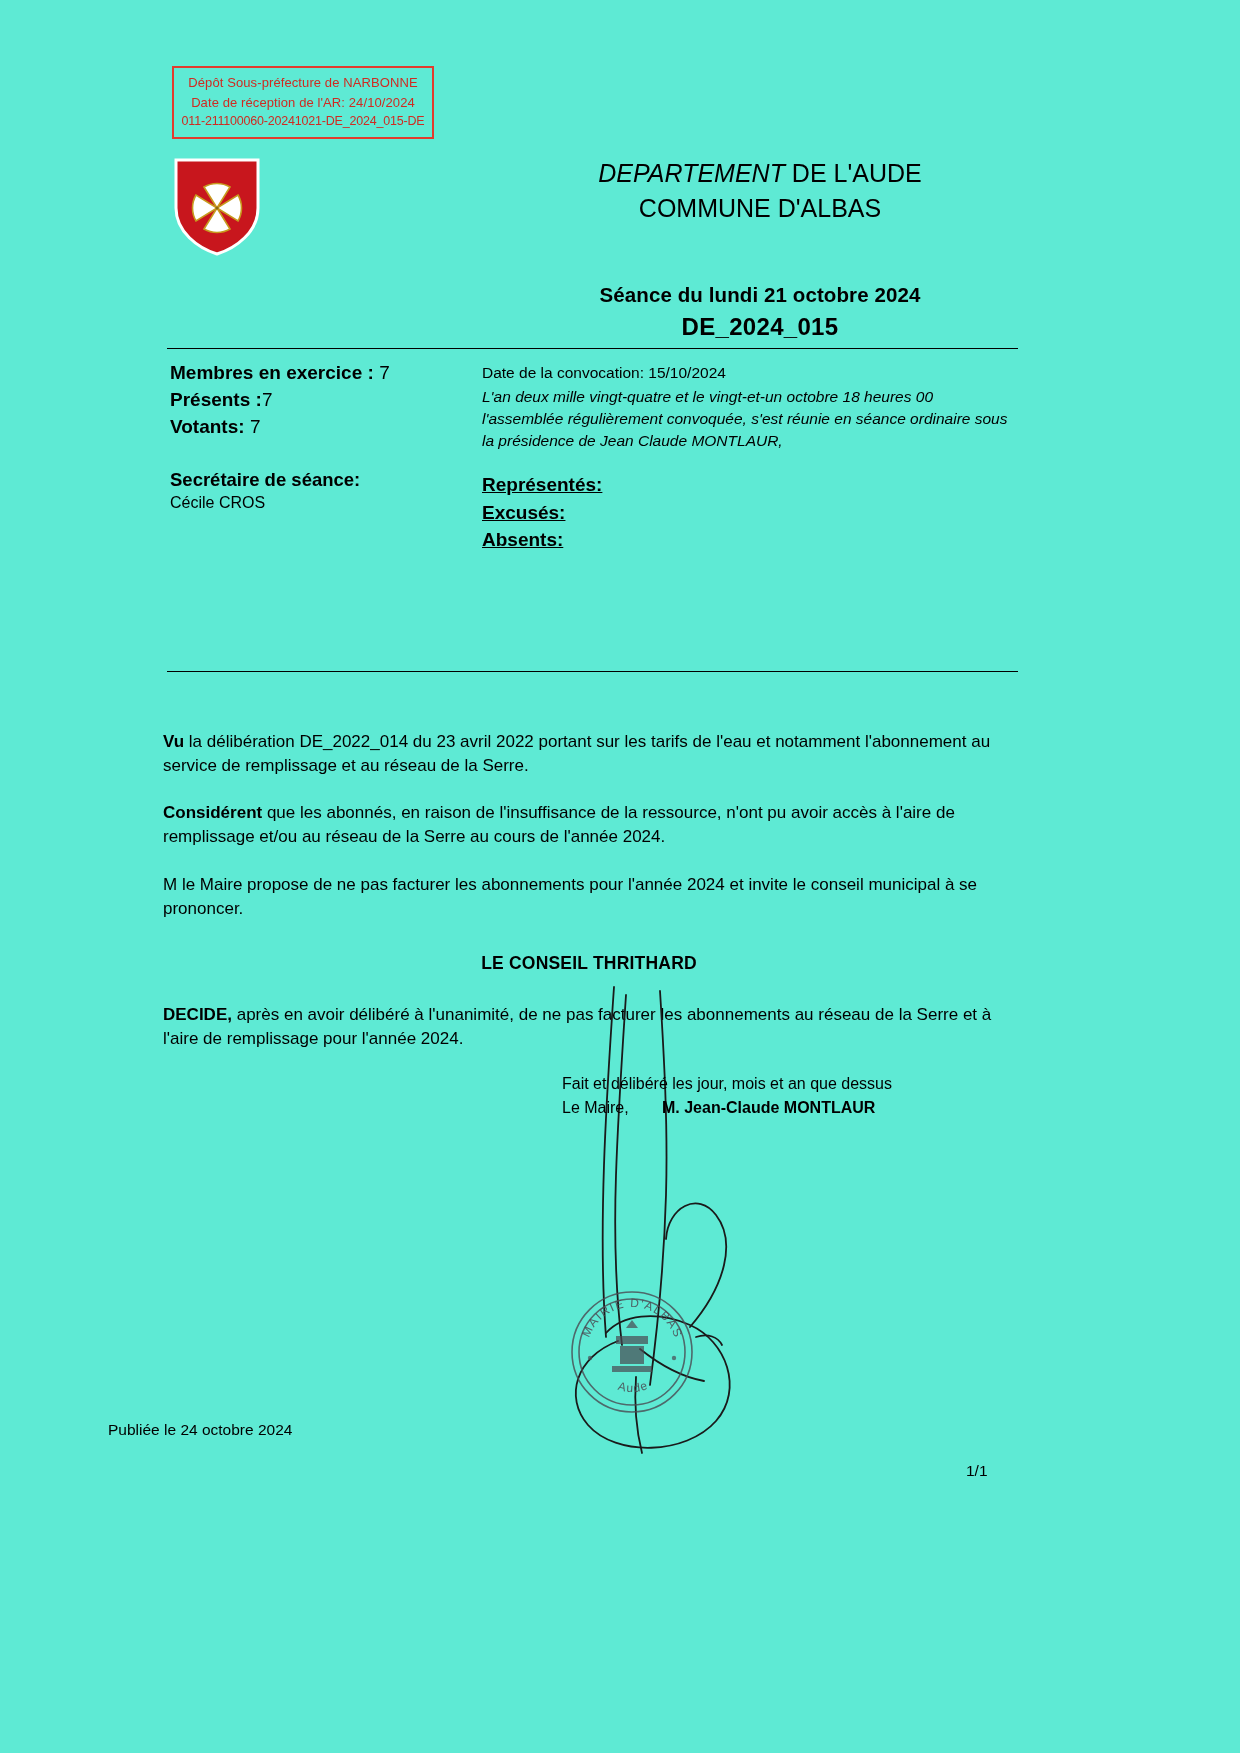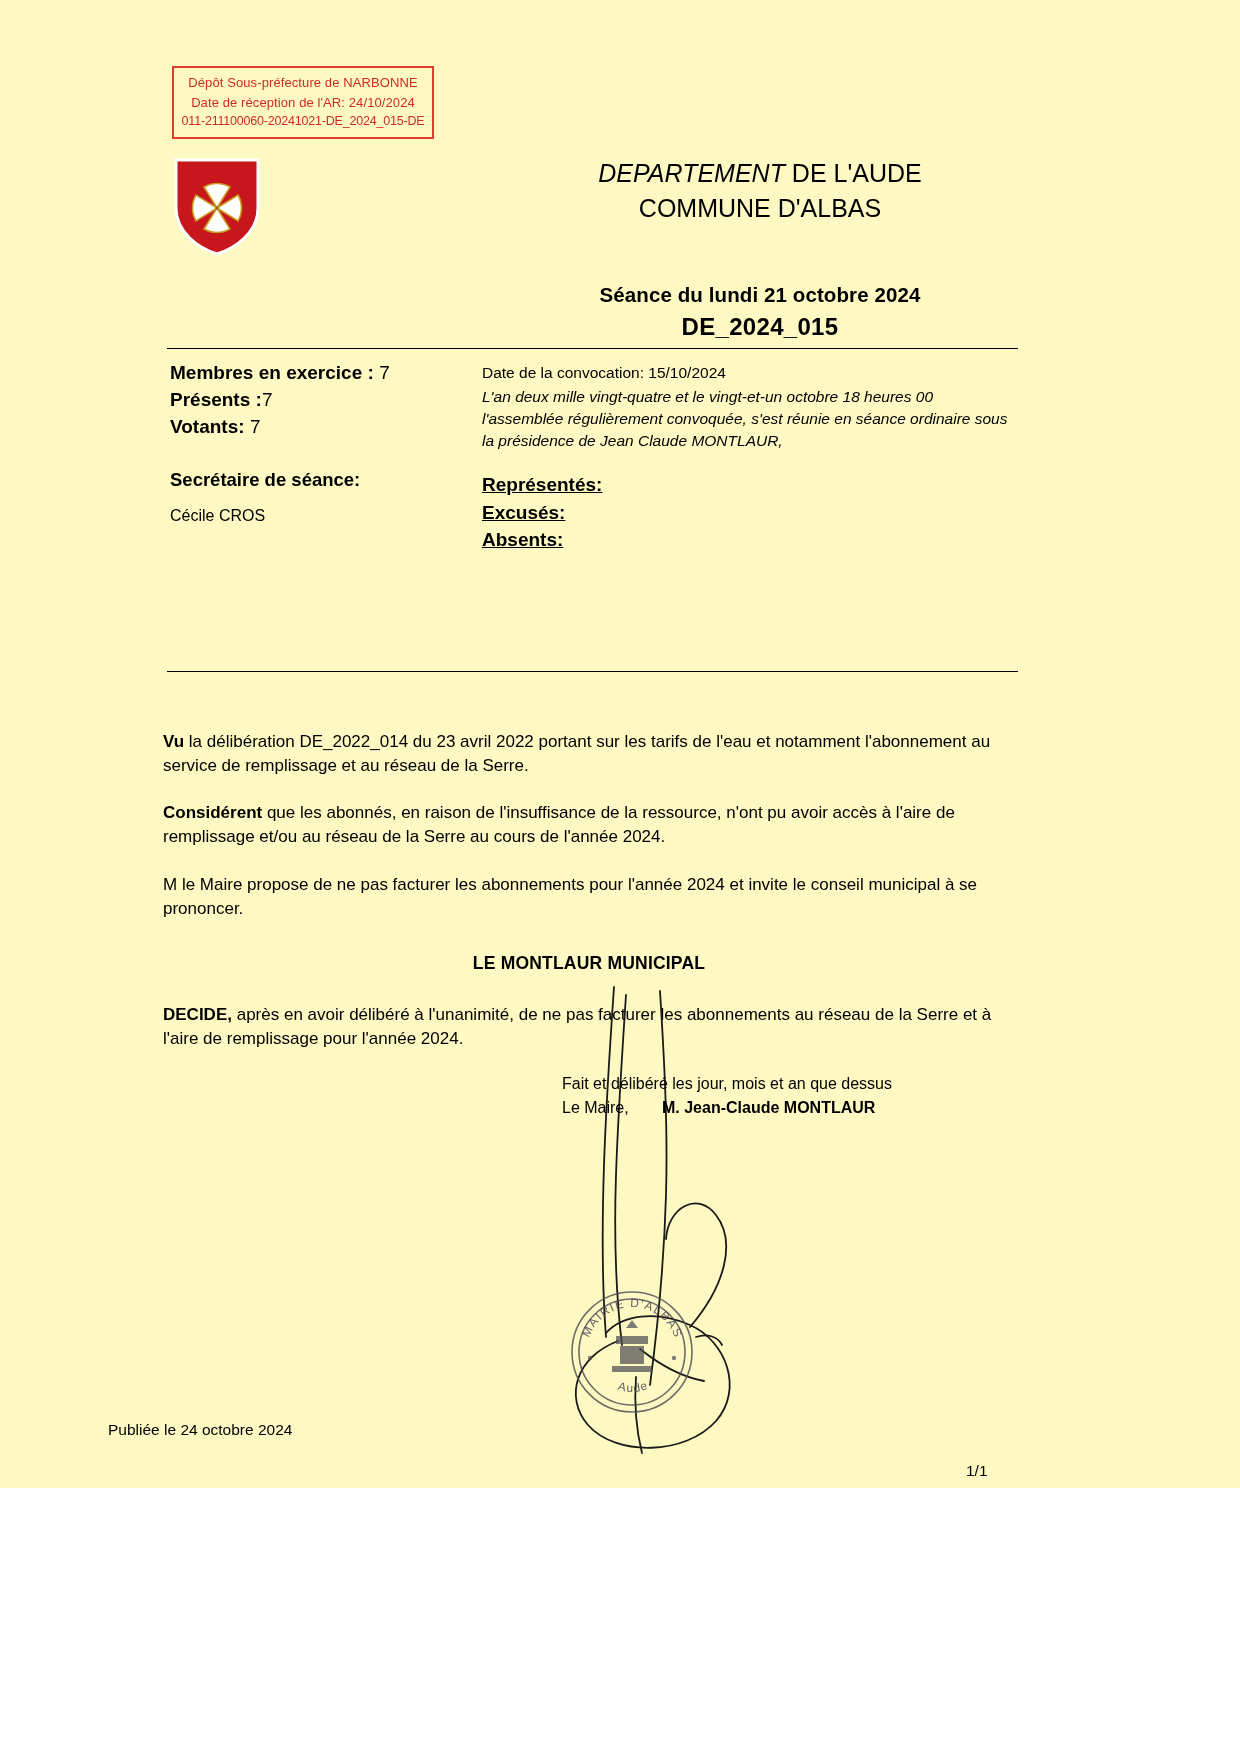--- a/index.html
+++ b/index.html
@@ -3,22 +3,22 @@
 <meta charset="utf-8">
 <style>
   html, body {
     margin: 0;
     padding: 0;
     background: #ffffff;
   }
   .page {
     position: relative;
     width: 1240px;
-    height: 1488px;
-    background: #fef9c3;
+    height: 1753px;
+    background: #5eead4;
     font-family: "Liberation Sans", sans-serif;
     color: #000000;
     overflow: hidden;
   }
 
   
   .stamp-box {
     position: absolute;
     left: 172px;
     top: 66px;
@@ -94,21 +94,21 @@
   .counts-group { font-size: 19px; line-height: 1.42; }
   .counts-group b { font-weight: bold; }
   .votes-group {
     font-size: 15.5px;
     line-height: 1.46;
     margin-top: 23px;
   }
   .votes-group b { font-weight: bold; }
   .secretary-group { margin-top: 28px; }
   .secretary-title { font-size: 18.5px; font-weight: bold; }
-  .secretary-name { font-size: 16px; margin-top: 16px; }
+  .secretary-name { font-size: 16px; margin-top: 3px; }
 
   
   .right-col {
     position: absolute;
     left: 482px;
     top: 362px;
     width: 536px;
   }
   .convocation-date { font-size: 15.5px; line-height: 1.4; }
   .convocation-text {
@@ -272,21 +272,21 @@
 
 
   <div class="body-area">
     <p>
       <b>Vu</b><span> la délibération DE_2022_014 du 23 avril 2022 portant sur les tarifs de l'eau et notamment l'abonnement au service de remplissage et au réseau de la Serre.</span>
     </p>
     <p>
       <b>Considérent</b><span> que les abonnés, en raison de l'insuffisance de la ressource, n'ont pu avoir accès à l'aire de remplissage et/ou au réseau de la Serre au cours de l'année 2024.</span>
     </p>
     <p>M le Maire propose de ne pas facturer les abonnements pour l'année 2024 et invite le conseil municipal à se prononcer.</p>
-    <div class="council-heading">LE MONTLAUR MUNICIPAL</div>
+    <div class="council-heading">LE CONSEIL THRITHARD</div>
     <p>
       <b>DECIDE,</b><span> après en avoir délibéré à l'unanimité, de ne pas facturer les abonnements au réseau de la Serre et à l'aire de remplissage pour l'année 2024.</span>
     </p>
   </div>
 
   <svg class="signature-svg" viewBox="0 0 260 475">
     <g fill="none" stroke="#1a1a1a" stroke-width="1.8" stroke-linecap="round">
       <path d="M74 2 C70 60 66 120 64 180 C62 240 62 300 66 352"></path>
       <path d="M86 10 C82 70 78 130 76 190 C74 250 76 310 82 360"></path>
       <path d="M120 6 C124 70 128 140 126 210 C124 280 118 340 110 400"></path>

